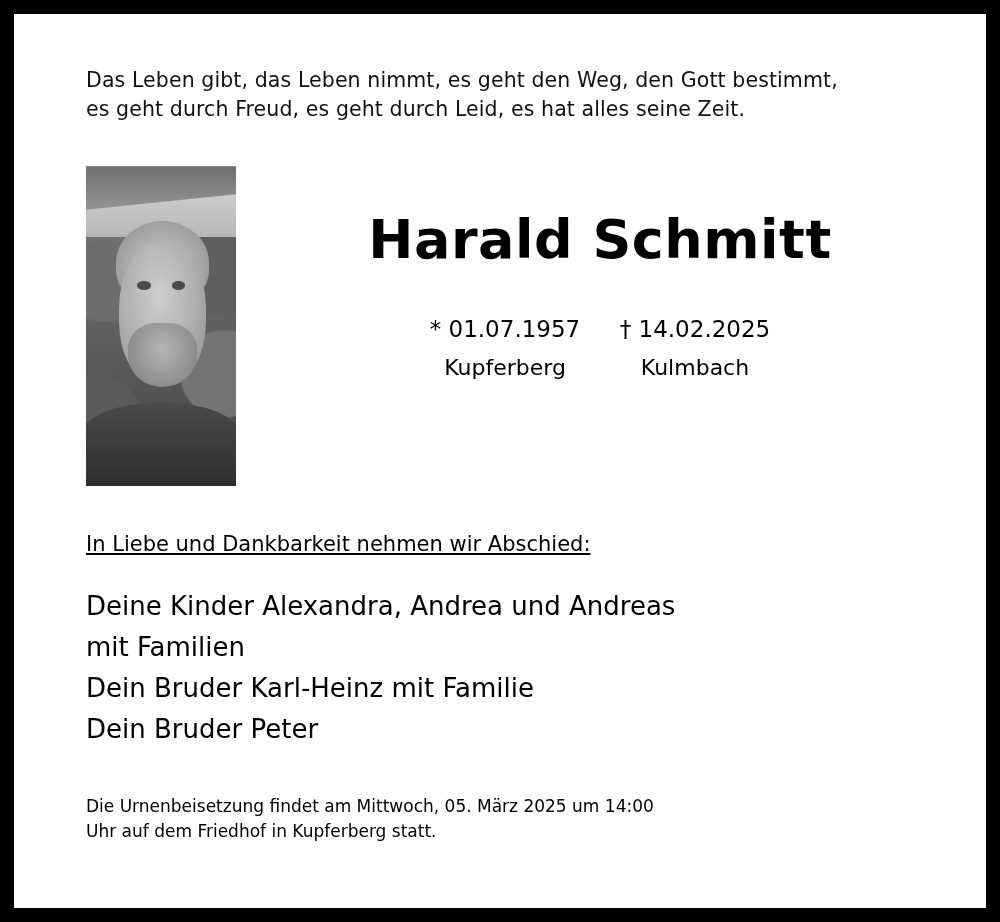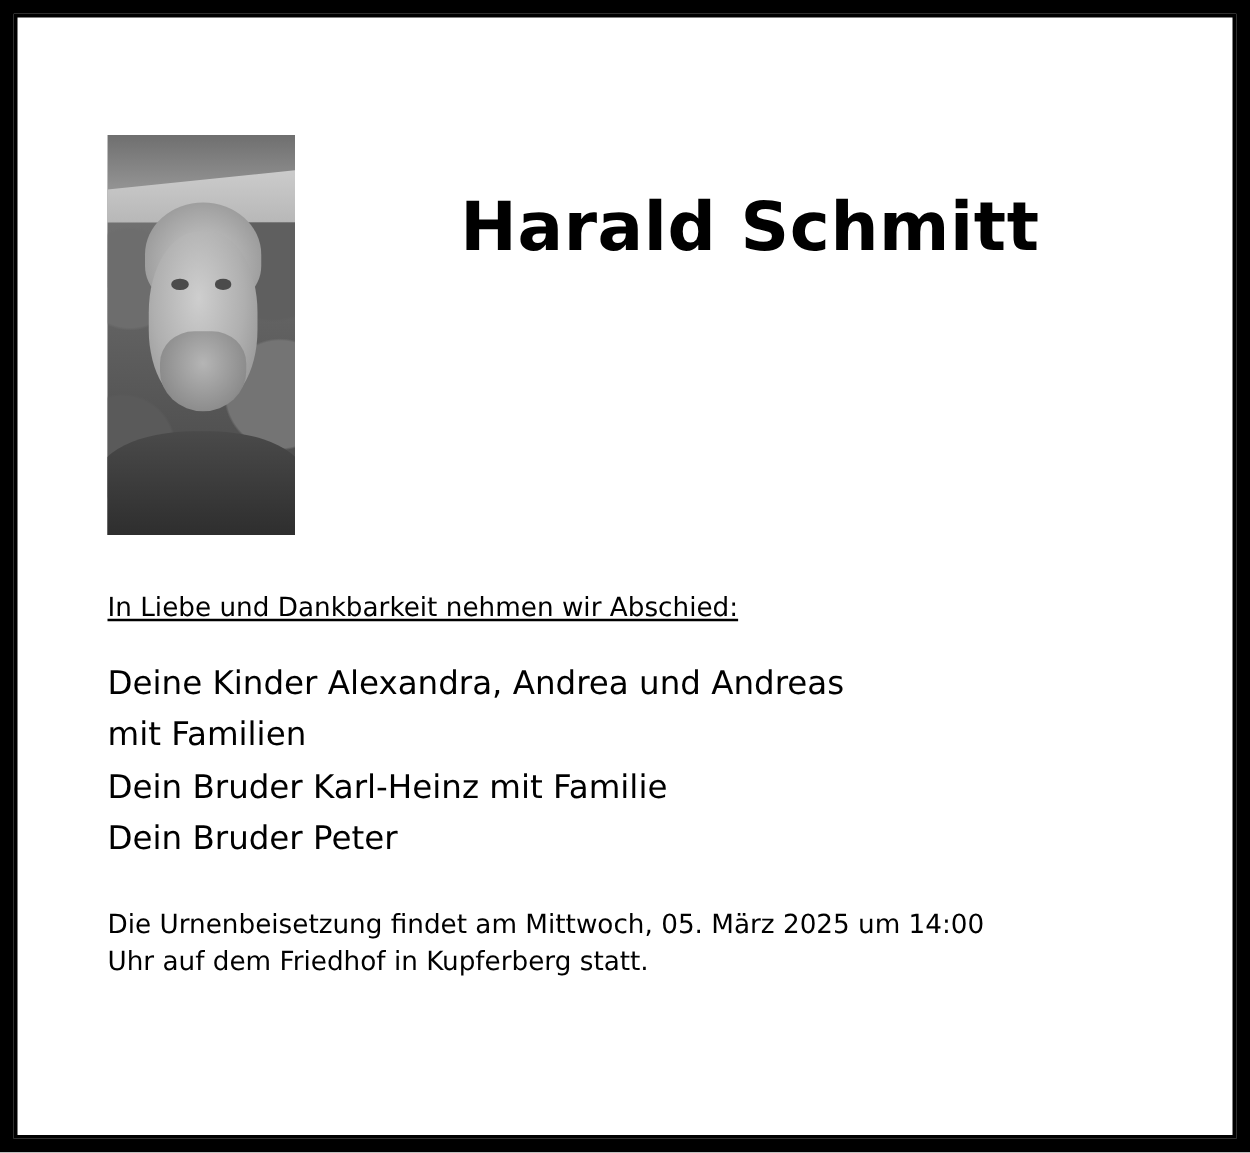--- a/index.html
+++ b/index.html
@@ -131,50 +131,64 @@
     text-decoration: underline;
   }
   .family-list {
     margin-top: 26px;
     font-size: 26px;
     font-weight: normal;
     line-height: 1.58;
     white-space: pre-line;
   }
   .burial-info {
-    margin-top: 32px;
-    font-size: 21px;
+    margin-top: 44px;
+    font-size: 17px;
     line-height: 1.45;
     white-space: pre-line;
   }
 </style>
 </head>
 <body>
 
 <div class="obituary-frame">
   <div class="obituary-inner">
 
+    <div class="verse">Das Leben gibt, das Leben nimmt, es geht den Weg, den Gott bestimmt,
+es geht durch Freud, es geht durch Leid, es hat alles seine Zeit.</div>
 
     <div class="portrait-row">
 
       <div class="portrait">
         <div class="sky"></div>
         <div class="roof"></div>
         <div class="foliage"></div>
         <div class="hair"></div>
         <div class="face"></div>
         <div class="eyeL"></div>
         <div class="eyeR"></div>
         <div class="beard"></div>
         <div class="shoulders"></div>
       </div>
 
       <div class="name-block">
         <div class="deceased-name">Harald Schmitt</div>
 
+        <div class="dates">
+          <div class="date-col">
+            <span>*</span>
+            <span>01.07.1957</span>
+            <span class="place">Kupferberg</span>
+          </div>
+          <div class="date-col">
+            <span>†</span>
+            <span>14.02.2025</span>
+            <span class="place">Kulmbach</span>
+          </div>
+        </div>
       </div>
 
     </div>
 
     <div class="farewell-intro">In Liebe und Dankbarkeit nehmen wir Abschied:</div>
 
     <div class="family-list">Deine Kinder Alexandra, Andrea und Andreas
 mit Familien
 Dein Bruder Karl-Heinz mit Familie
 Dein Bruder Peter</div>

